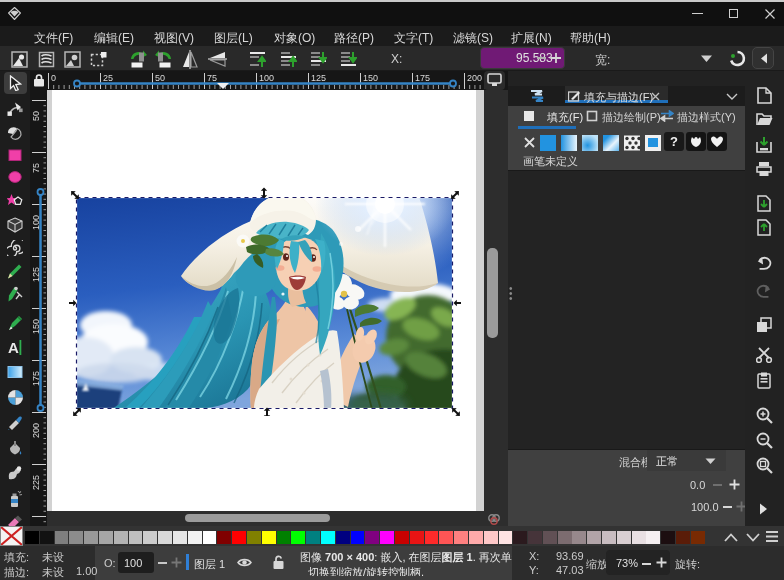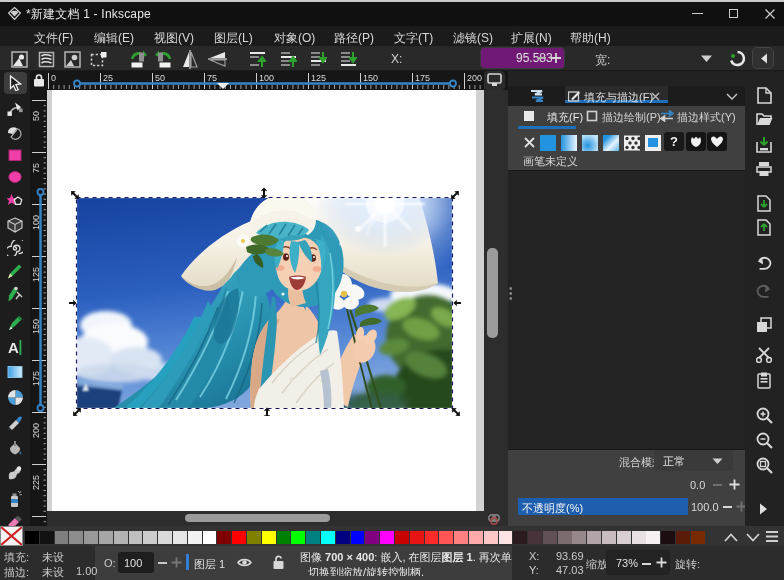--- a/index.html
+++ b/index.html
@@ -22,21 +22,20 @@
   #statusbar { left:0; top:546px; width:784px; height:34px; background:#2c2c2c; color:#cccccc; }
   .t11 { font-size:11px; }
   .t12 { font-size:12px;margin-left:28px; }
 </style></head>
 <body>
   <div class="abs" id="titlebar">
     <svg class="abs" style="left:8px;top:7px" width="13" height="13" viewBox="0 0 13 13">
       <path d="M6.5 0.5 L12.5 6 L6.5 12.5 L0.5 6 Z" fill="#111" stroke="#cfcfcf" stroke-width="1.2"></path>
       <path d="M2.5 5.2 C4 3.2 9 3.2 10.5 5.2 L6.5 9.5 Z" fill="#cfcfcf"></path>
     </svg>
-    <span class="abs" style="left:26px;top:6px;font-size:12px;letter-spacing:0.2px">*新建文档 1 - Inkscape</span>
     <span class="abs" style="left:0;top:0;width:784px;height:2px;background:#c9c9c9"></span>
     <span class="abs" style="left:692px;top:13px;width:11px;height:1.4px;background:#cfcfcf"></span>
     <span class="abs" style="left:729px;top:9px;width:9px;height:9px;border:1.2px solid #cfcfcf"></span>
     <svg class="abs" style="left:765px;top:9px" width="10" height="10" viewBox="0 0 10 10">
       <path d="M0.5 0.5 L9.5 9.5 M9.5 0.5 L0.5 9.5" stroke="#cfcfcf" stroke-width="1.2"></path>
     </svg>
   </div>
   <div class="abs" id="menubar">
     <span class="abs t12" style="left:6px;top:4px">文件(F)</span>
     <span class="abs t12" style="left:66px;top:4px">编辑(E)</span>
@@ -582,34 +581,31 @@
     </div>
     <div class="abs" style="left:199px;top:46px;width:20px;height:19px;background:#141414;border-radius:3px">
       <svg class="abs" style="left:3px;top:3px" width="14" height="14" viewBox="0 0 14 14">
         <path d="M7 12 C3 9 1 6 1 4 C1 2 3 1 4.5 1.8 C6 2.5 7 4 7 4 C7 4 8 2.5 9.5 1.8 C11 1 13 2 13 4 C13 6 11 9 7 12 Z" fill="#f2f2f2"></path>
       </svg>
     </div>
     <span class="abs" style="left:15px;top:68px;font-size:11px;color:#d8d8d8">画笔未定义</span>
     <div class="abs" style="left:0px;top:84px;width:237px;height:280px;background:#232323;border-top:1px solid #191919;border-bottom:1px solid #191919"></div>
     <div class="abs" style="left:1px;top:200px;width:4px;height:26px;color:#8a8a8a;font-size:10px;line-height:5px">•<br>•<br>•</div>
     <span class="abs" style="left:111px;top:369px;font-size:11px;color:#d5d5d5">混合模式:</span>
-    <div class="abs" style="left:146px;top:364px;width:79px;height:21px;background:#3a3a3a;border-radius:0">
+    <div class="abs" style="left:139px;top:364px;width:79px;height:21px;background:#3a3a3a;border-radius:0">
       <span class="abs" style="left:9px;top:4px;font-size:11px;color:#e5e5e5">正常</span>
       <svg class="abs" style="left:58px;top:8px" width="11" height="7" viewBox="0 0 11 7">
         <path d="M0.5 0.5 L5.5 6 L10.5 0.5 Z" fill="#d0d0d0"></path>
       </svg>
     </div>
     <span class="abs" style="left:182px;top:393px;font-size:11px;color:#d8d8d8">0.0</span>
     <span class="abs" style="left:205px;top:398px;width:9px;height:1.6px;background:#6f6f6f"></span>
     <svg class="abs" style="left:221px;top:393px" width="11" height="11" viewBox="0 0 11 11">
       <path d="M5.5 0.5 V10.5 M0.5 5.5 H10.5" stroke="#e0e0e0" stroke-width="1.8"></path>
     </svg>
-    <div class="abs" style="left:10px;top:412px;width:170px;height:17px;background:#1d5fae">
-      <span class="abs" style="left:4px;top:3px;font-size:11px;color:#f2f2f2">不透明度(%)</span>
-    </div>
     <span class="abs" style="left:183px;top:415px;font-size:11px;color:#d8d8d8">100.0</span>
     <span class="abs" style="left:215px;top:420px;width:9px;height:1.6px;background:#d8d8d8"></span>
     <svg class="abs" style="left:228px;top:415px" width="11" height="11" viewBox="0 0 11 11">
       <path d="M5.5 0.5 V10.5 M0.5 5.5 H10.5" stroke="#707070" stroke-width="1.8"></path>
     </svg>
   </div>
   <div class="abs" id="cmdbar">
     <svg class="abs" style="left:12px;top:16px" width="15" height="17" viewBox="0 0 15 17">
       <path d="M1 1 H9 L14 6 V16 H1 Z" fill="none" stroke="#d8d8d8" stroke-width="1.6"></path>
       <path d="M9 1 L9 6 H14" fill="none" stroke="#d8d8d8" stroke-width="1.3"></path>

